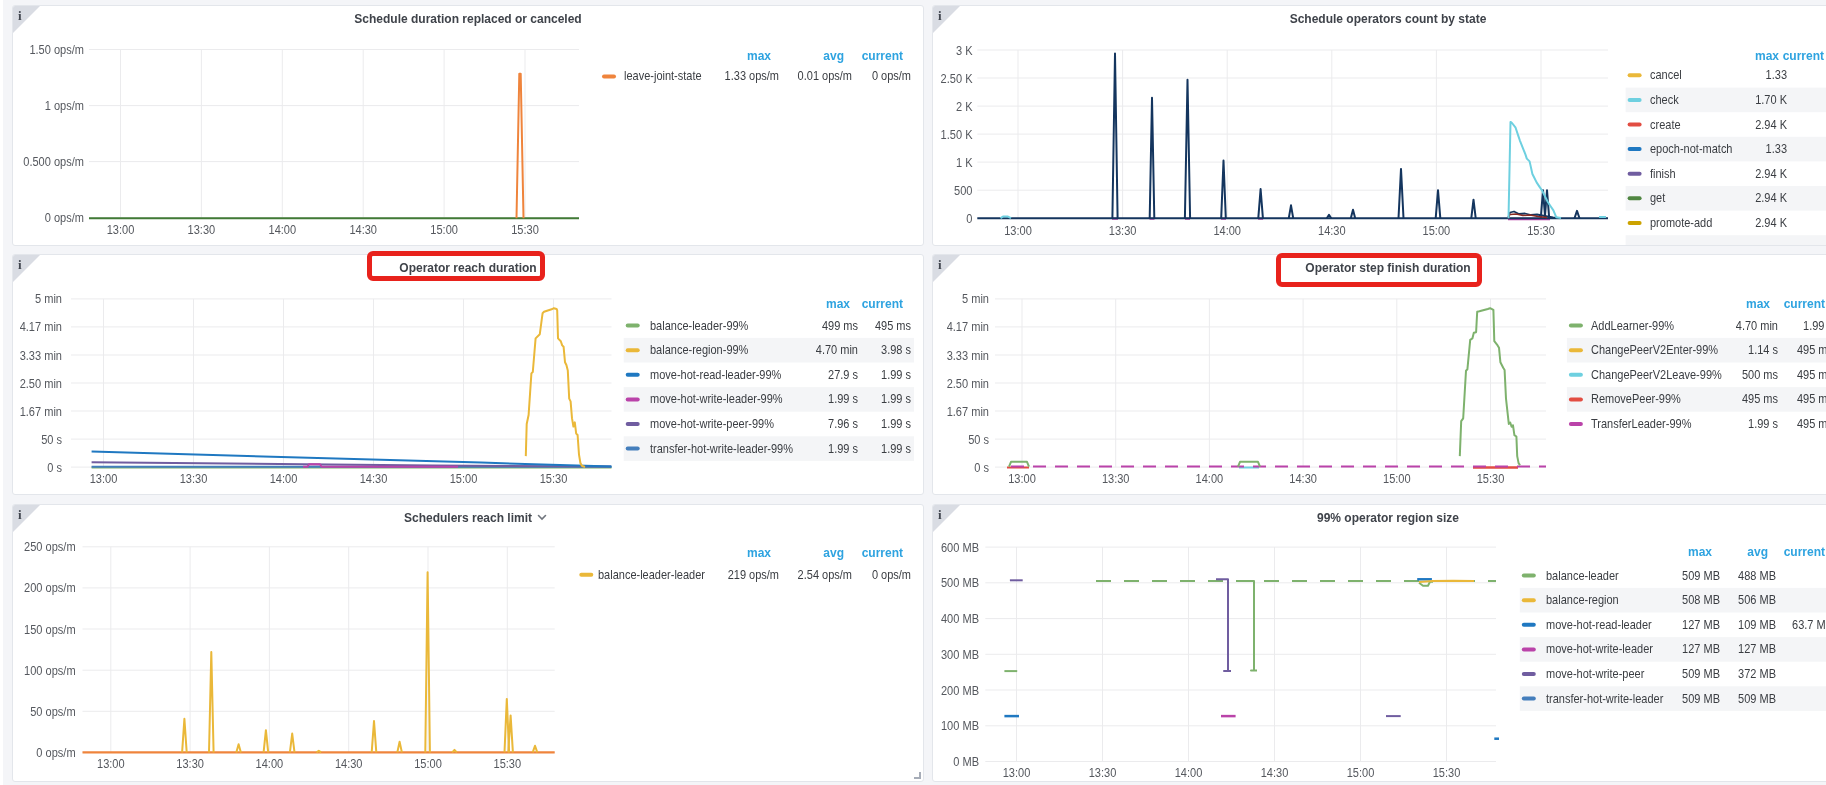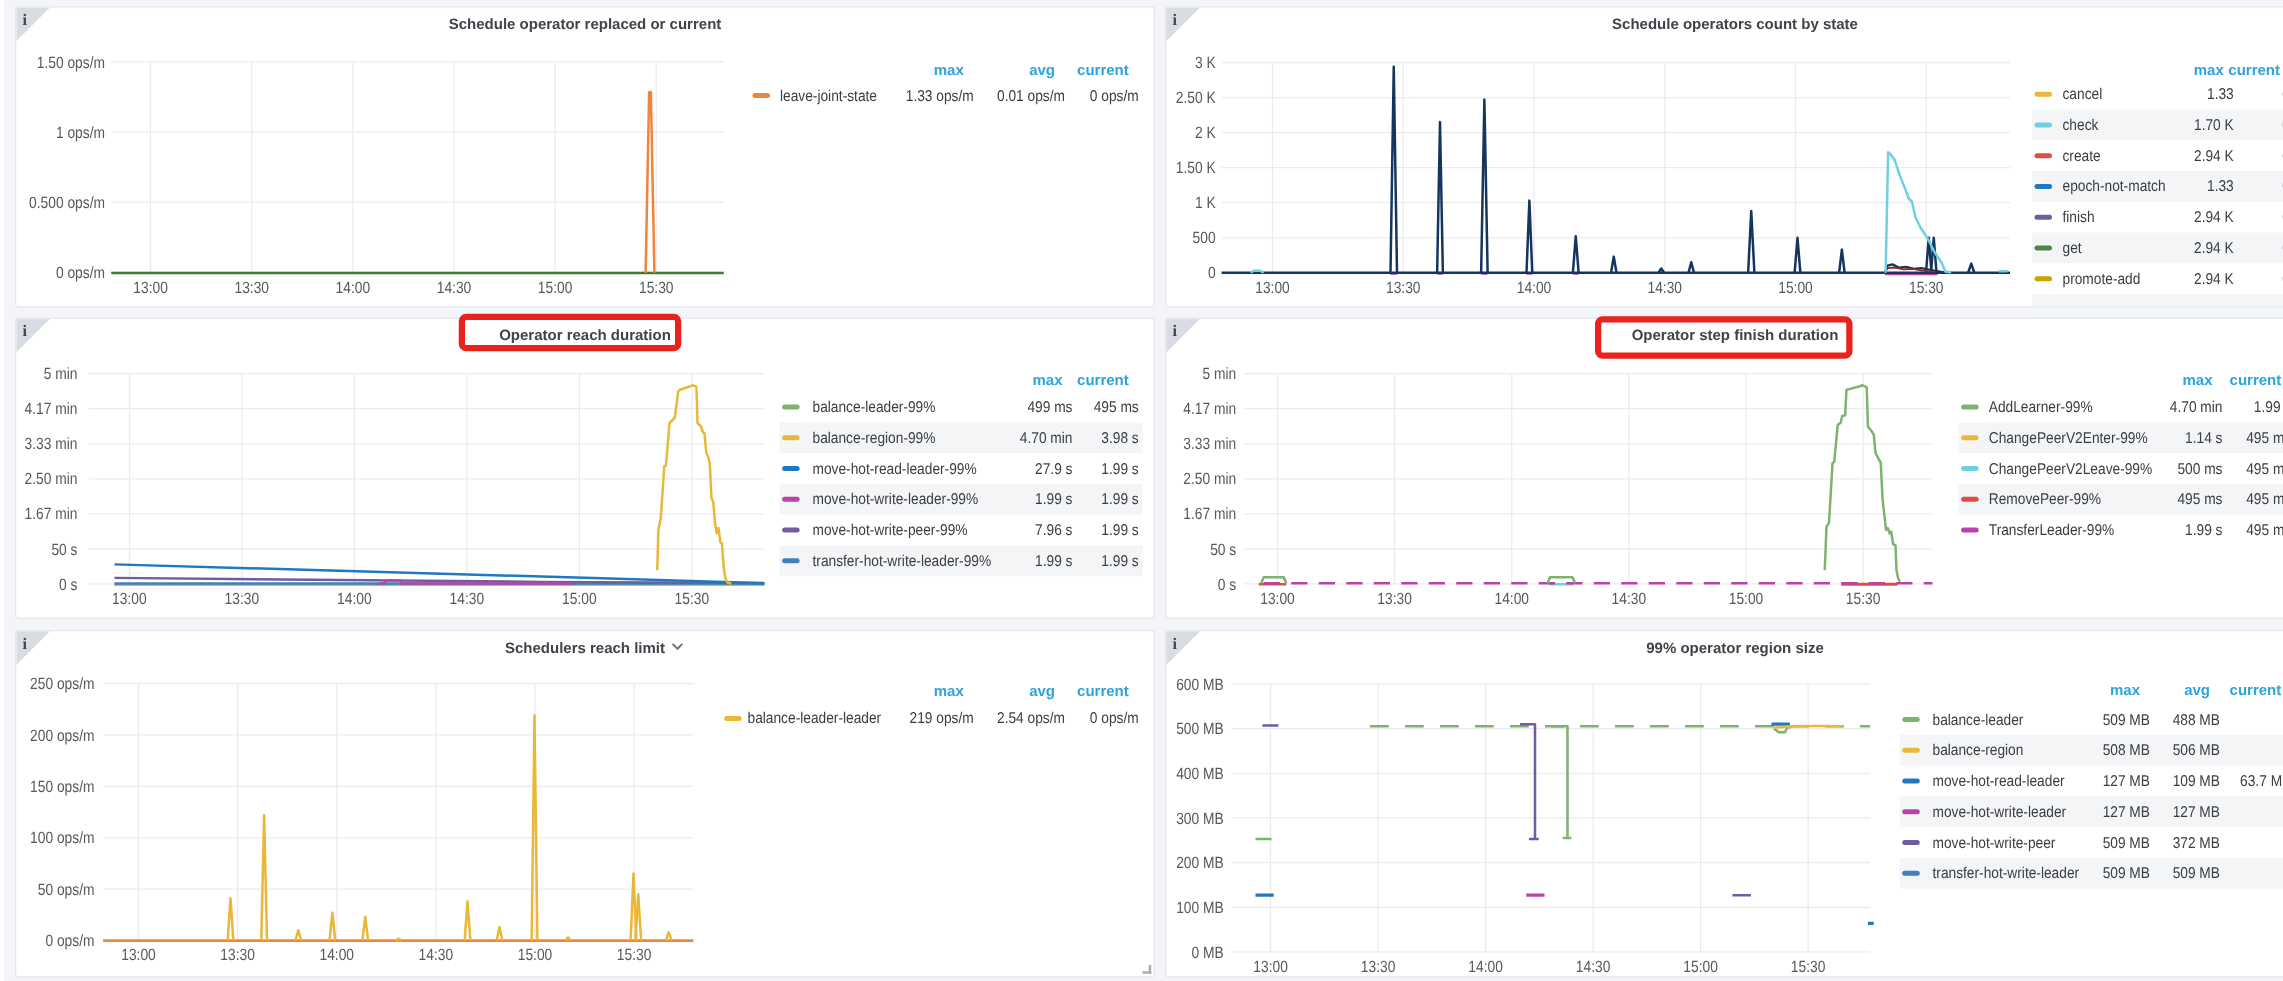--- a/index.html
+++ b/index.html
@@ -10,21 +10,21 @@
 .ttl{position:absolute;left:0;right:0;text-align:center;font-size:12px;font-weight:bold;color:#3f434a;line-height:16px;}
 .rsz{position:absolute;right:2px;bottom:2px;width:7px;height:7px;border-right:2px solid #a7adb8;border-bottom:2px solid #a7adb8;}
 </style></head>
 <body>
 <div style="position:absolute;left:0;top:0;width:3px;height:785px;background:#fff;"></div>
 <div style="position:absolute;left:367px;top:251px;width:178px;height:30px;border:5px solid #e8221c;border-radius:6px;z-index:50;"></div>
 <div style="position:absolute;left:1276px;top:253px;width:206px;height:34px;border:5px solid #e8221c;border-radius:6px;z-index:50;"></div>
 <div class="panel" style="left:12px;top:5px;width:912px;height:241px;">
     <div class="corner"></div>
     <div class="ii">i</div>
-    <div class="ttl" style="top:5px;">Schedule operator replaced or current</div>
+    <div class="ttl" style="top:5px;">Schedule duration replaced or canceled</div>
     <svg width="912" height="241" style="position:absolute;left:0;top:0;" font-family="Liberation Sans, sans-serif">
       <line x1="76" y1="43.5" x2="566" y2="43.5" stroke="#ebebed" stroke-width="1"></line>
       <line x1="76" y1="99.6" x2="566" y2="99.6" stroke="#ebebed" stroke-width="1"></line>
       <line x1="76" y1="155.6" x2="566" y2="155.6" stroke="#ebebed" stroke-width="1"></line>
       <line x1="76" y1="211.7" x2="566" y2="211.7" stroke="#ebebed" stroke-width="1"></line>
       <line x1="107.5" y1="43.5" x2="107.5" y2="211.7" stroke="#ebebed" stroke-width="1"></line>
       <line x1="188.4" y1="43.5" x2="188.4" y2="211.7" stroke="#ebebed" stroke-width="1"></line>
       <line x1="269.3" y1="43.5" x2="269.3" y2="211.7" stroke="#ebebed" stroke-width="1"></line>
       <line x1="350.2" y1="43.5" x2="350.2" y2="211.7" stroke="#ebebed" stroke-width="1"></line>
       <line x1="431.1" y1="43.5" x2="431.1" y2="211.7" stroke="#ebebed" stroke-width="1"></line>

